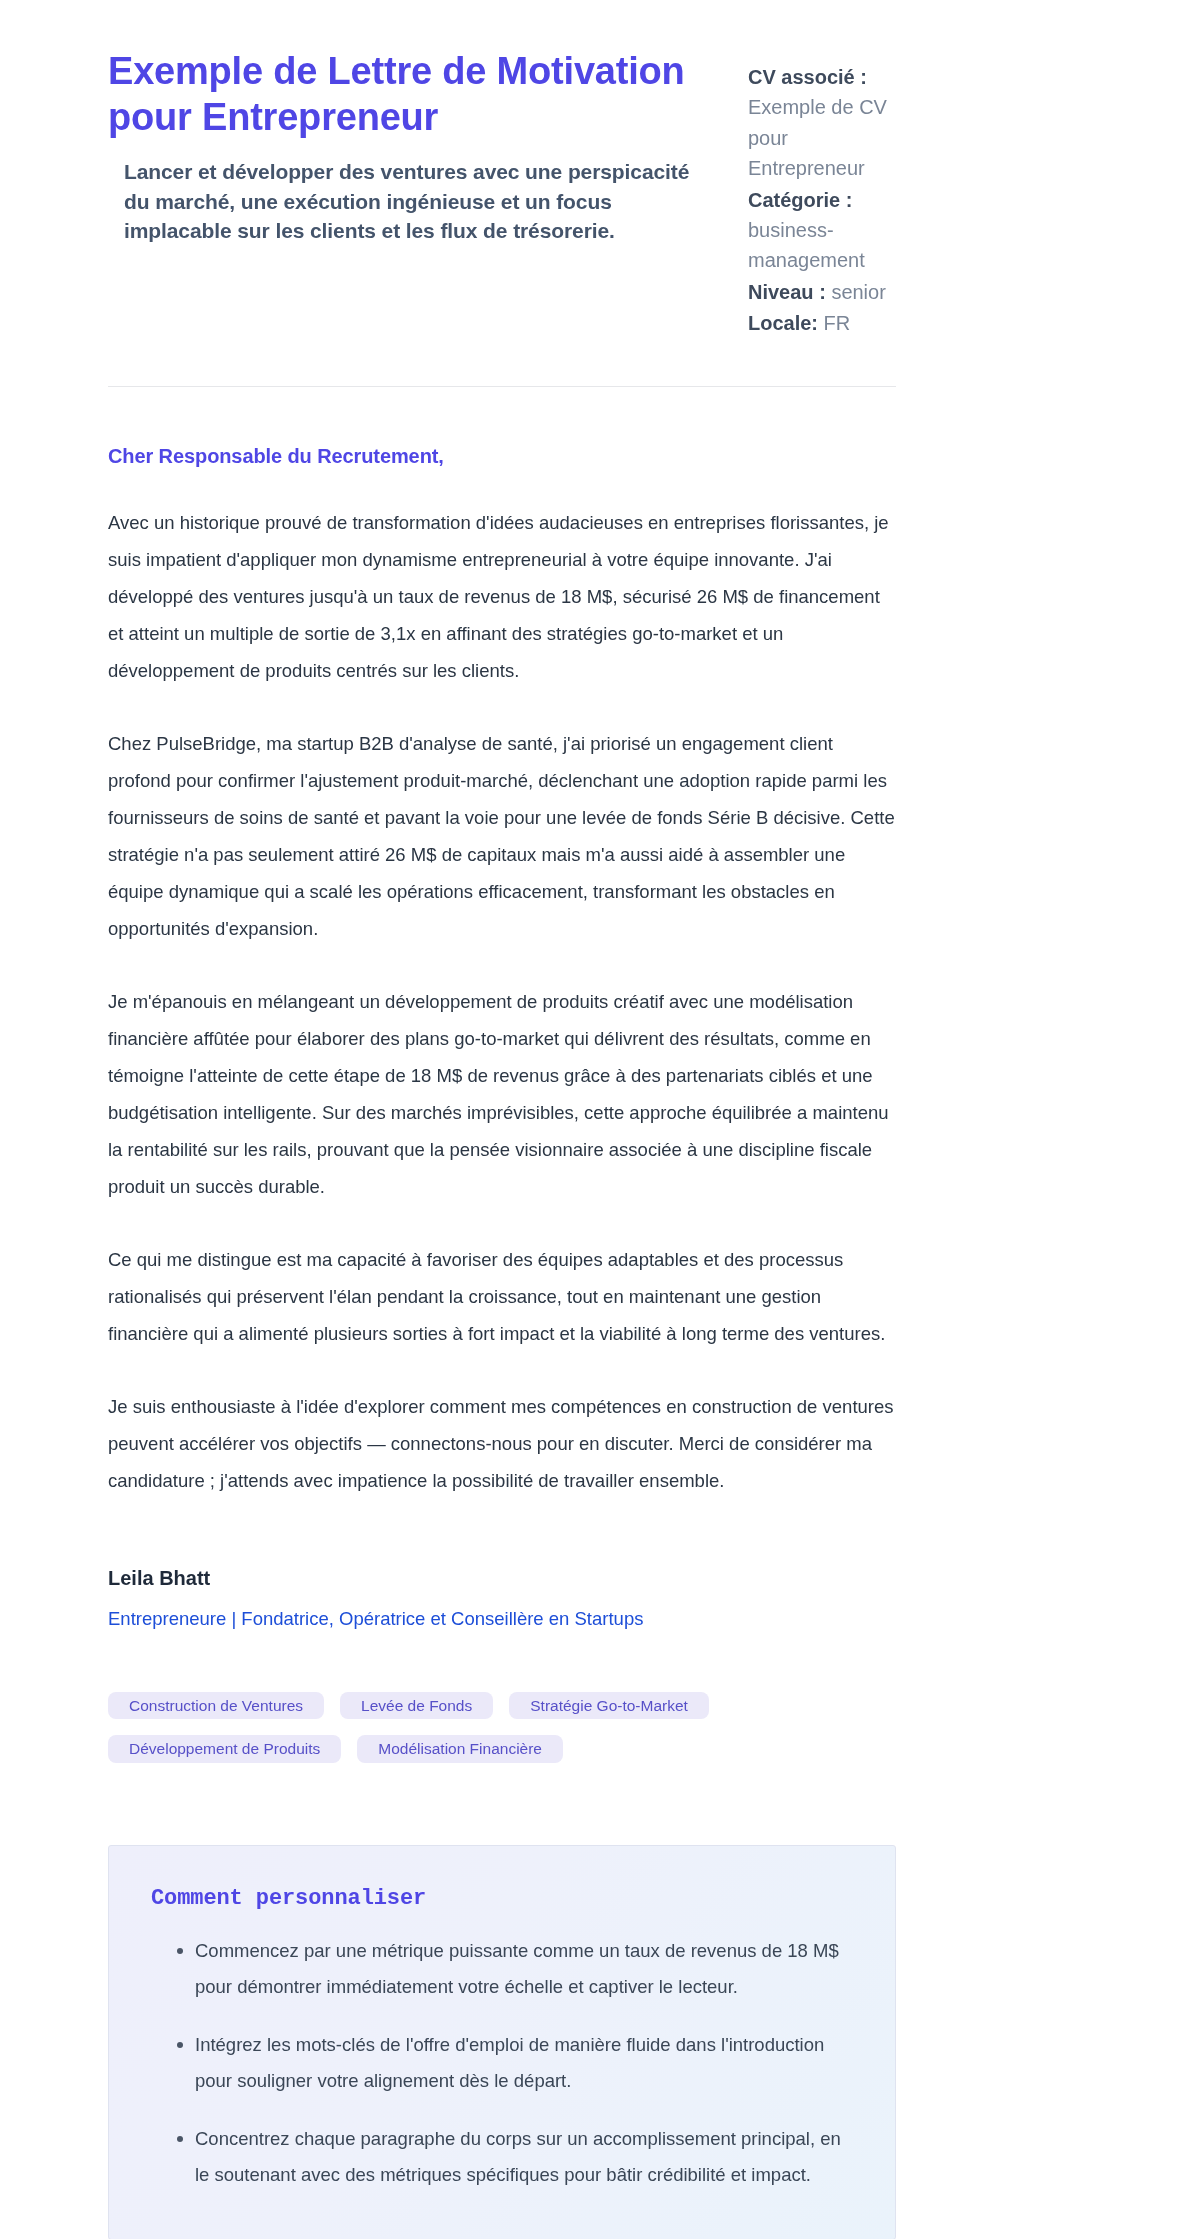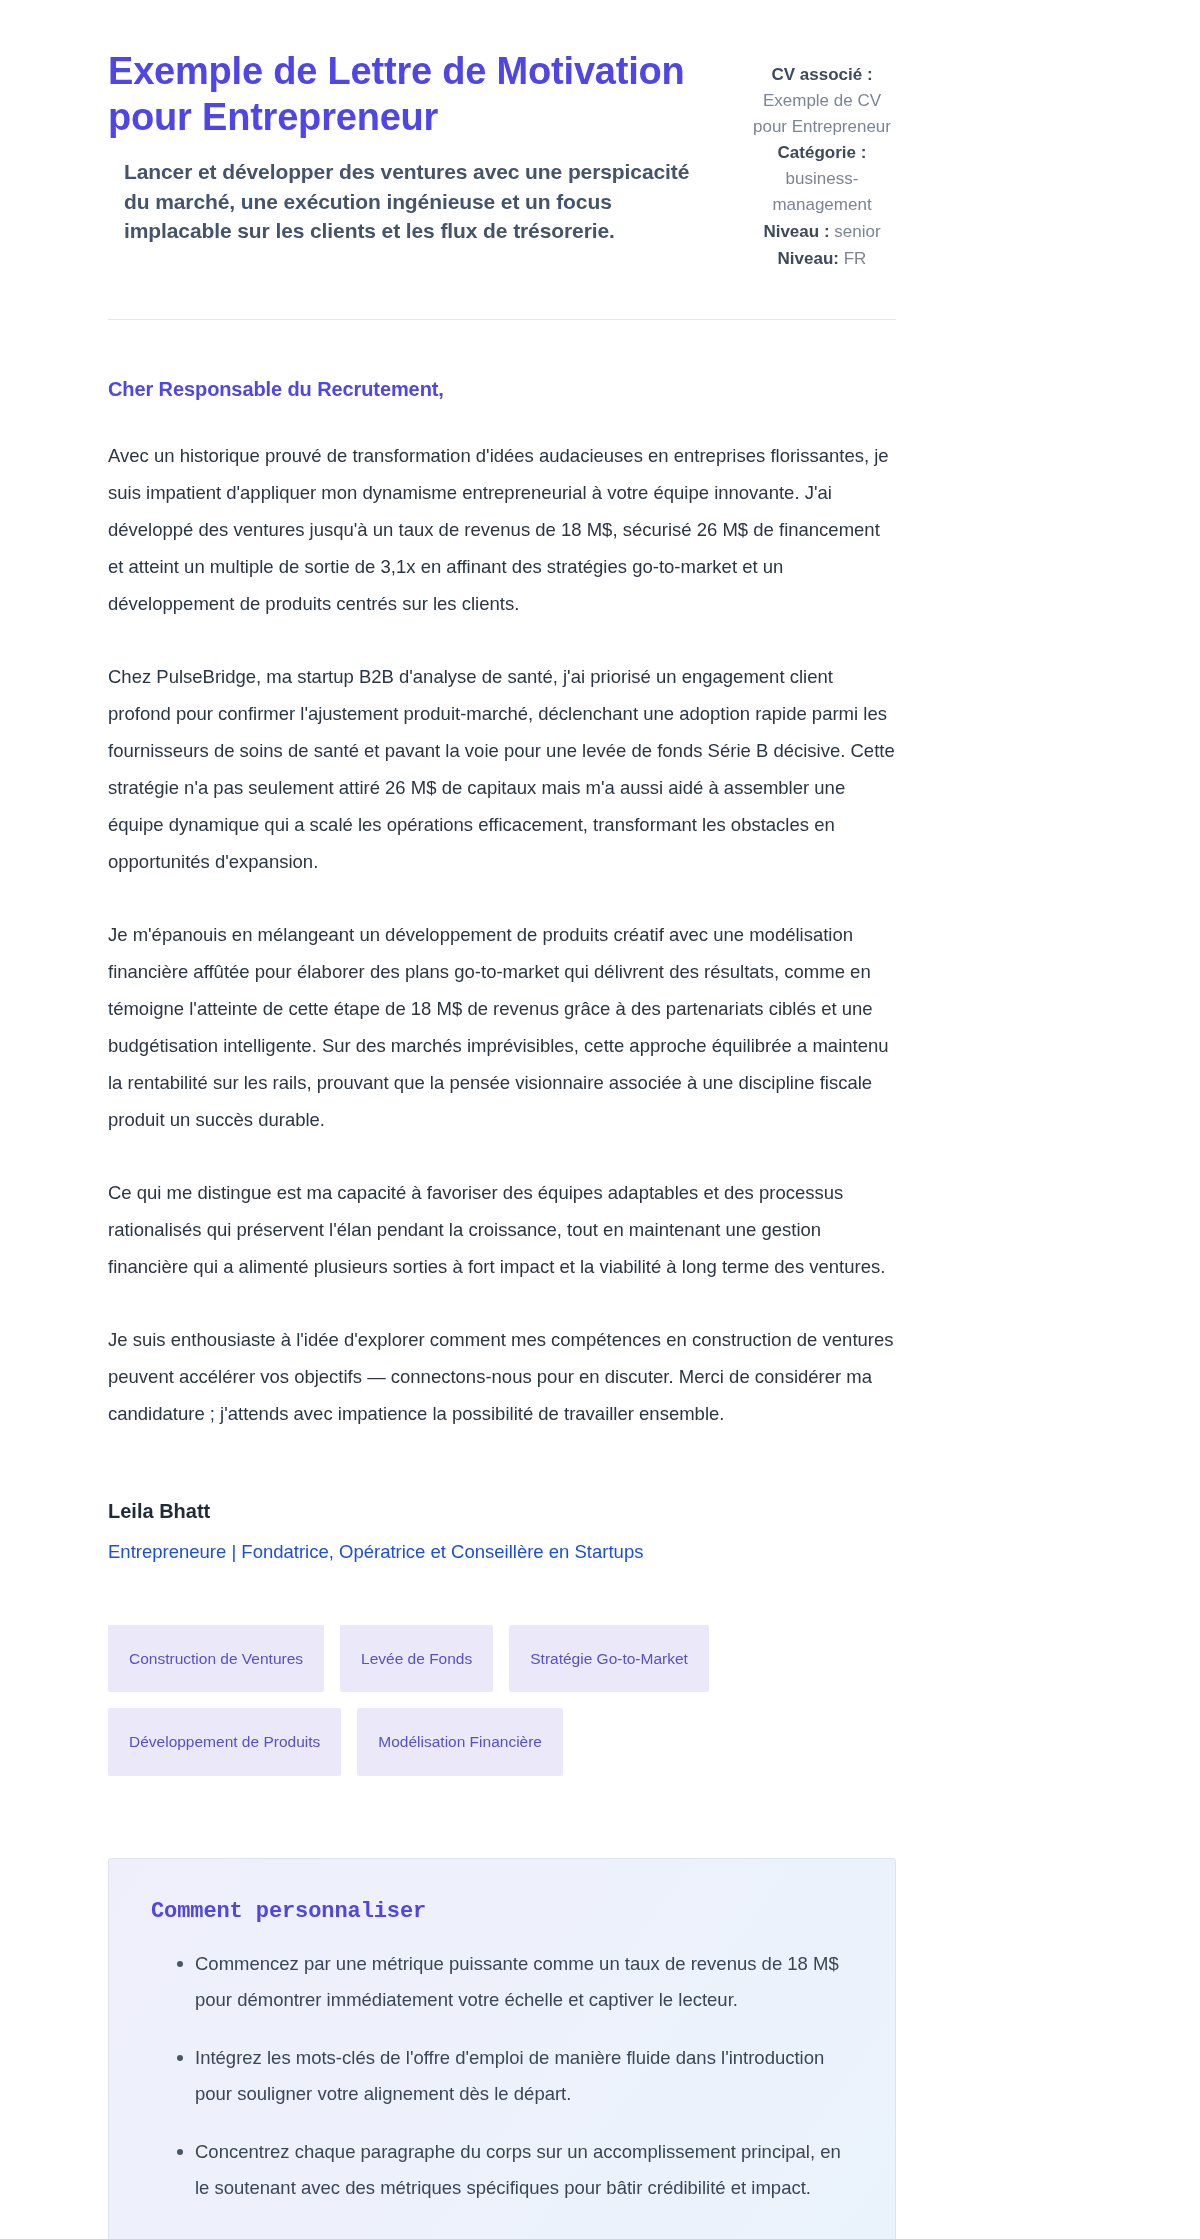--- a/index.html
+++ b/index.html
@@ -47,22 +47,22 @@
     line-height: 1.42;
     font-weight: 700;
     color: #44546b;
     margin: 16px;
     letter-spacing: -0.1px;
   }
 
   .header-meta {
     flex: 0 0 auto;
     width: 148px;
-    text-align: center;
-    font-size: 17px;
+    text-align: left;
+    font-size: 20px;
     line-height: 1.52;
     color: #7a8596;
     padding-top: 14px;
   }
   .meta-row { margin-bottom: 1px; }
   .meta-label {
     font-weight: 700;
     color: #3e4a5c;
   }
   .meta-value { color: #7a8596; }
@@ -116,22 +116,22 @@
     margin-top: 62px;
     display: flex;
     flex-wrap: wrap;
     gap: 16px;
     max-width: 1100px;
   }
   .tag {
     background: #ebe9f9;
     color: #5750c8;
     font-size: 15.5px;
-    padding: 26px 21px;
-    border-radius: 2px;
+    padding: 6px 21px;
+    border-radius: 8px;
     white-space: nowrap;
     line-height: 1;
   }
 
   
   .callout {
     margin: 82px 108px 0 108px;
     background: linear-gradient(125deg, #eeeffb 0%, #eef1fb 42%, #eaf3fb 100%);
     border: 1px solid #dfe3f0;
     border-radius: 3px;
@@ -187,21 +187,21 @@
       </div>
       <div class="meta-row">
         <span class="meta-label">Catégorie :</span>
         <span class="meta-value">business-management</span>
       </div>
       <div class="meta-row">
         <span class="meta-label">Niveau :</span>
         <span class="meta-value">senior</span>
       </div>
       <div class="meta-row">
-        <span class="meta-label">Niveau:</span>
+        <span class="meta-label">Locale:</span>
         <span class="meta-value">FR</span>
       </div>
     </div>
   </div>
 
   <hr class="divider">
 
   <div class="letter">
     <p class="salutation">Cher Responsable du Recrutement,</p>
     <div>

